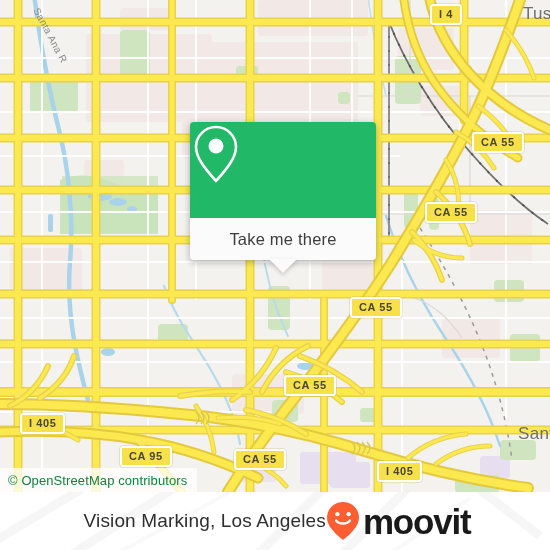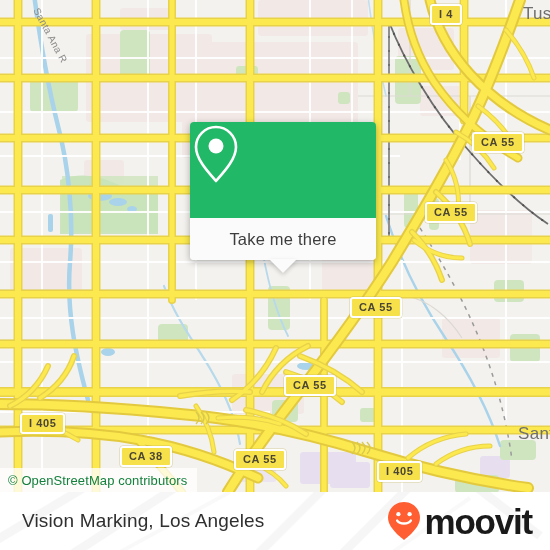--- a/index.html
+++ b/index.html
@@ -103,21 +103,21 @@
     font-size:13px;
     letter-spacing:0.1px;
     z-index:30;
   }
 
   
   #footer {
     position:absolute;
     left:0; top:492px; width:550px; height:58px;
     background:#ffffff;
-    display:flex; align-items:center; justify-content:space-between;
+    display:flex; align-items:center; justify-content:center;
     padding:0 18px 0 22px;
     z-index:50;
     overflow:hidden;
   }
   #footer-watermark {
     position:absolute; left:0; top:0; width:550px; height:58px;
     opacity:0.5; pointer-events:none;
   }
   #footer-title {
     position:relative;
@@ -384,21 +384,21 @@
           <path d="M206 412 q6 6 0 12"></path>
         </g>
       </g>
     </svg>
 
     <div class="shield" style="left:430px; top:4px;">I 4</div>
     <div class="shield" style="left:472px; top:132px;">CA 55</div>
     <div class="shield" style="left:425px; top:202px;">CA 55</div>
     <div class="shield" style="left:350px; top:297px;">CA 55</div>
     <div class="shield" style="left:284px; top:375px;">CA 55</div>
-    <div class="shield" style="left:120px; top:446px;">CA 38</div>
+    <div class="shield" style="left:120px; top:446px;">CA 95</div>
     <div class="shield" style="left:234px; top:449px;">CA 55</div>
     <div class="shield" style="left:20px; top:413px;">I 405</div>
     <div class="shield" style="left:377px; top:461px;">I 405</div>
 
     <div class="place-label" style="left:523px; top:4px;">Tus</div>
     <div class="place-label" style="left:518px; top:424px;">Santa</div>
 
     <div class="river-label" style="left:41px; top:6px; transform:rotate(62deg);">Santa Ana R</div>
 
     <div id="popup">

